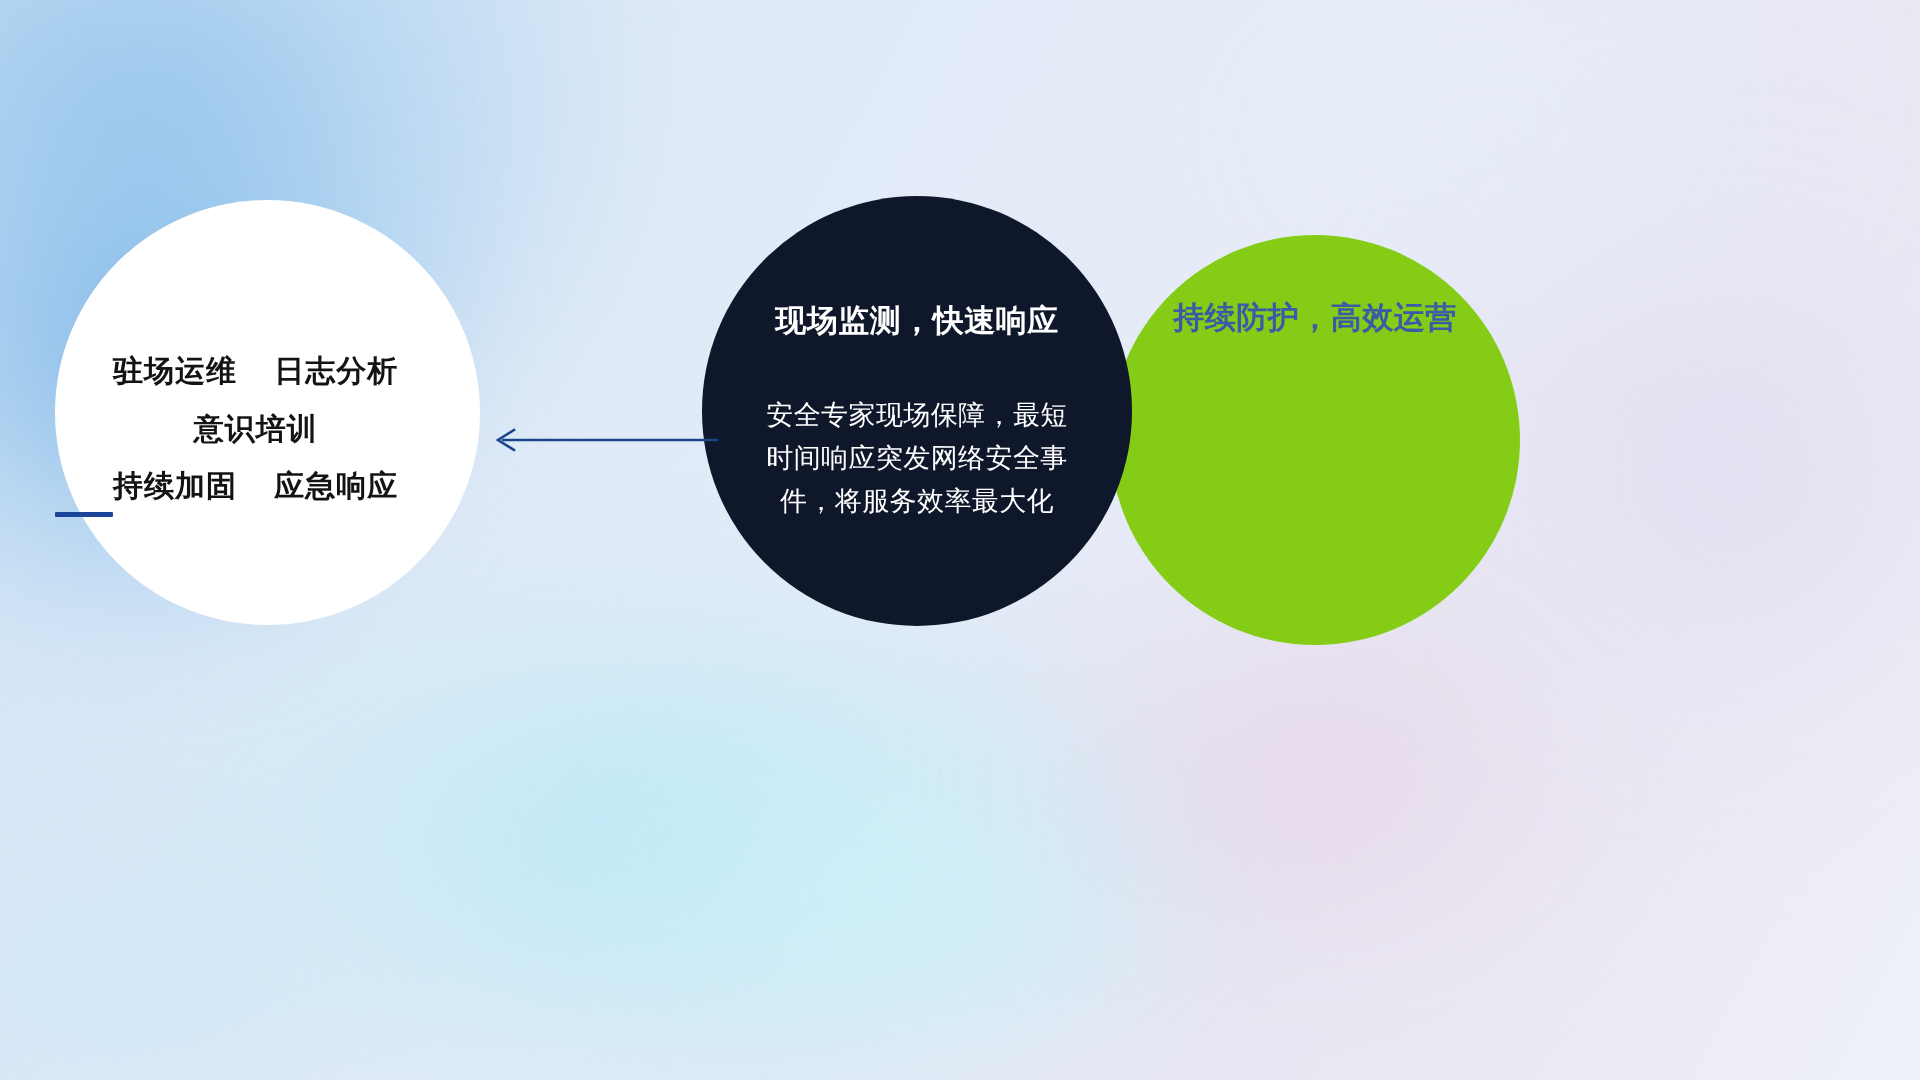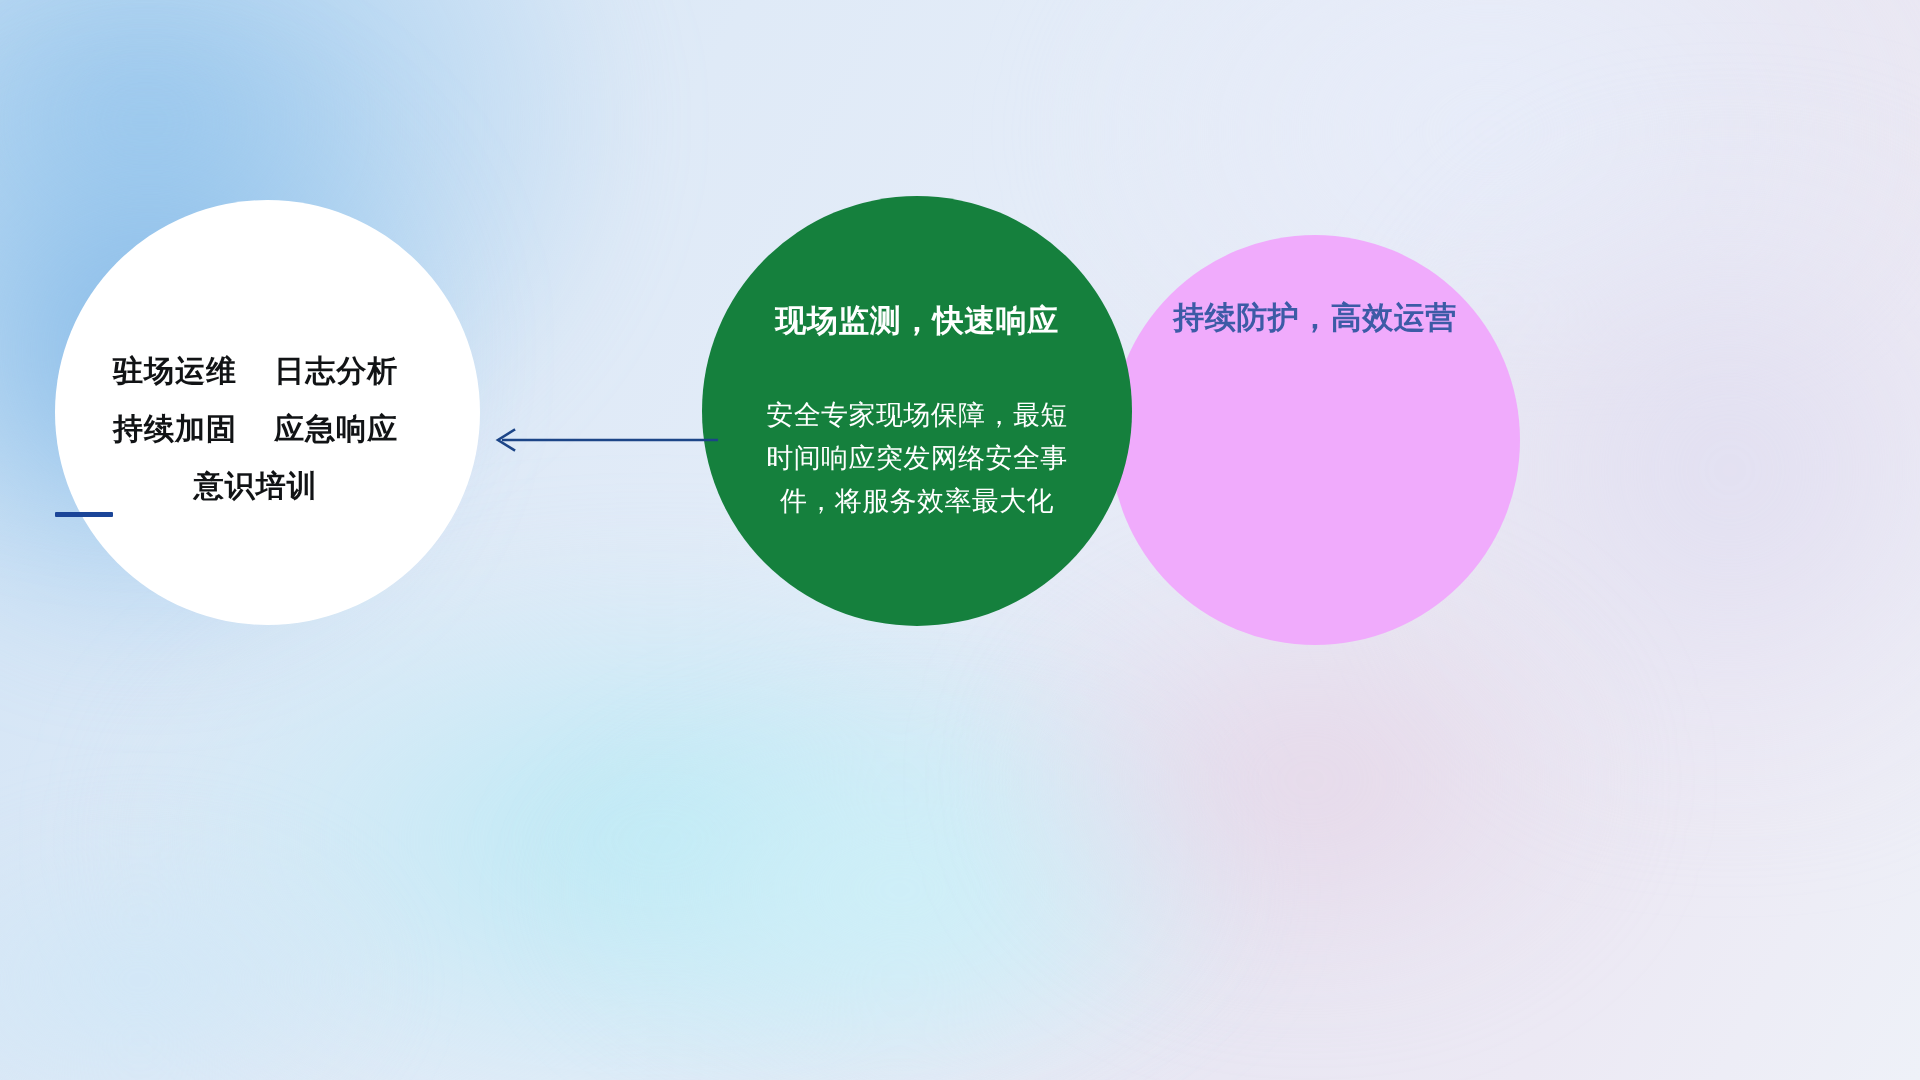--- a/index.html
+++ b/index.html
@@ -72,37 +72,37 @@
     margin-top:203px;
   }
   .left-lines{margin-top:32px;text-align:center;}
   .left-line{
     font-size:30px;font-weight:bold;color:#111315;
     letter-spacing:1px;line-height:1.92;white-space:pre;
   }
 
   .circle-mid{
     left:702px;top:196px;width:430px;height:430px;
-    background:#15803d;
+    background:#0f172a;
     z-index:3;
     display:flex;flex-direction:column;align-items:center;
   }
   .mid-title{
     margin-top:104px;
     font-size:31px;font-weight:bold;color:#ffffff;
     letter-spacing:.5px;white-space:nowrap;
   }
   .mid-body{
     margin-top:52px;width:306px;text-align:center;
     font-size:27px;color:#ffffff;line-height:1.60;letter-spacing:.4px;
   }
 
   .circle-right{
     left:1110px;top:235px;width:410px;height:410px;
-    background:#f0abfc;z-index:2;
+    background:#84cc16;z-index:2;
     display:flex;flex-direction:column;align-items:center;
   }
   .right-title{
     margin-top:62px;
     font-size:31px;font-weight:bold;color:#3c5ba6;
     letter-spacing:.5px;white-space:nowrap;
   }
   .right-body{
     margin-top:52px;width:342px;text-align:center;
     font-size:25px;color:#23262b;line-height:1.60;letter-spacing:.4px;
@@ -123,22 +123,22 @@
   <div class="bg-glow-left"></div>
   <div class="bg-glow-cyan"></div>
   <div class="bg-glow-cyan2"></div>
   <div class="bg-glow-pink"></div>
   <div class="bg-glow-bottomleft"></div>
 
   <div class="circle circle-left">
     <div class="dash"></div>
     <div class="left-lines">
       <div class="left-line">驻场运维    日志分析</div>
+      <div class="left-line">意识培训</div>
       <div class="left-line">持续加固    应急响应</div>
-      <div class="left-line">意识培训</div>
     </div>
   </div>
 
   <div class="arrow">
     <svg width="240" height="40" viewBox="0 0 240 40">
       <line x1="238" y1="20" x2="22" y2="20" stroke="#1c4587" stroke-width="2.6"></line>
       <polyline points="34,10 18,20 34,30" fill="none" stroke="#1c4587" stroke-width="2.6" stroke-linecap="square"></polyline>
     </svg>
   </div>
 

